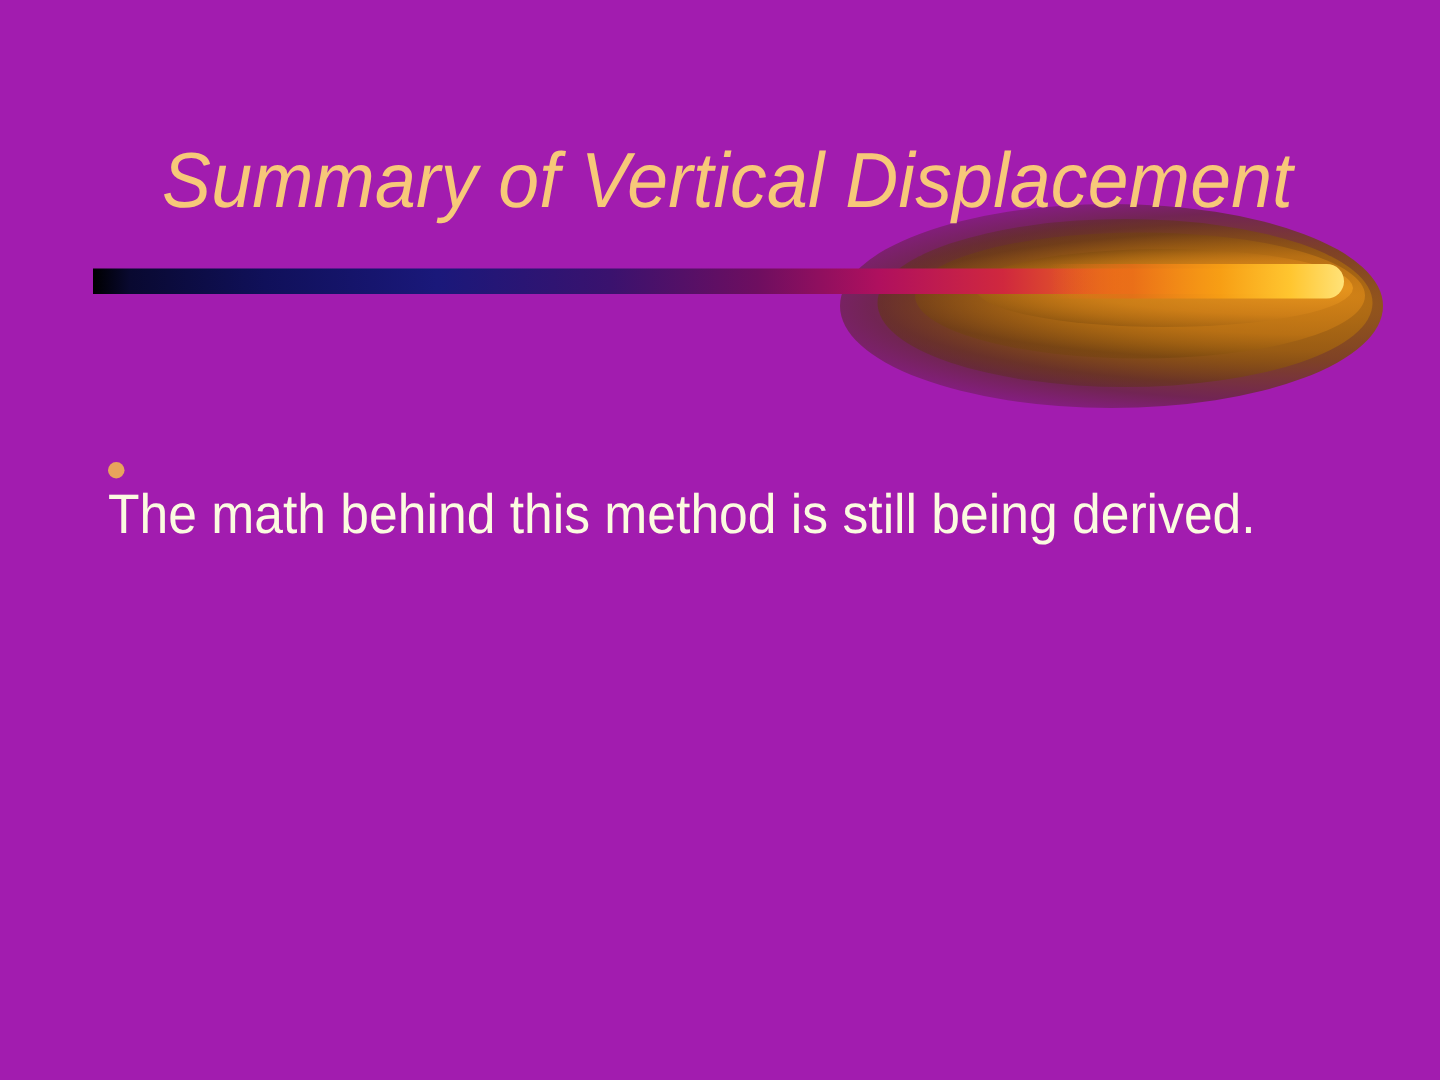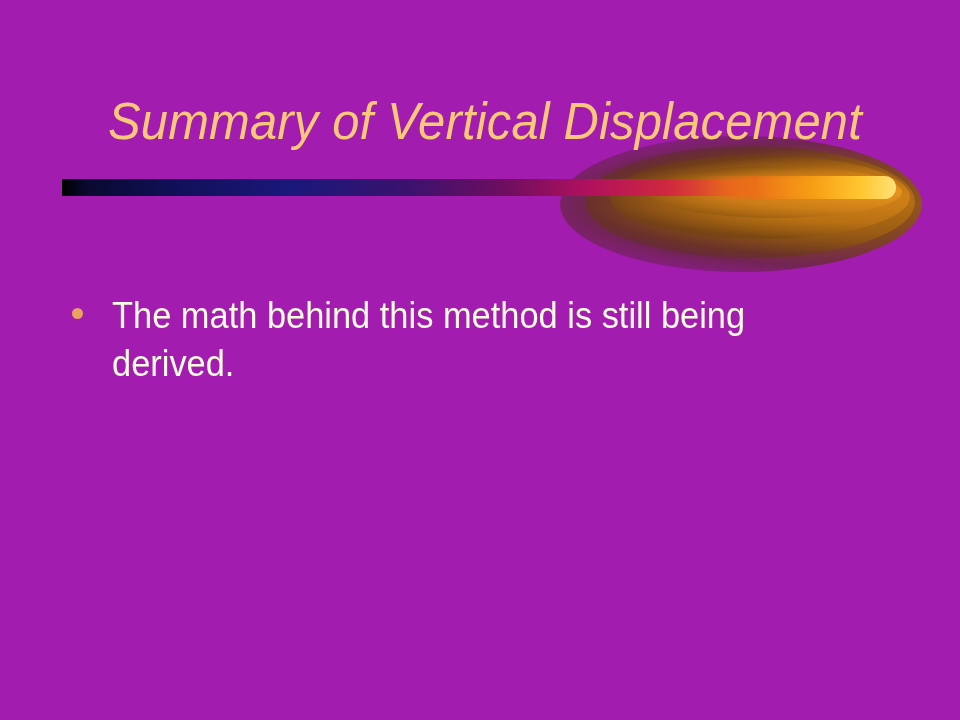--- a/index.html
+++ b/index.html
@@ -134,20 +134,21 @@
   #body {
     position: absolute;
     left: 72px;
     top: 292px;
     width: 830px;
   }
   .bullet-row {
     display: flex;
     align-items: flex-start;
     margin-bottom: 40px;
+    flex-direction: column;
   }
   .bullet-row:last-child { margin-bottom: 0; }
   .bullet-dot {
     flex: 0 0 auto;
     width: 11px;
     height: 11px;
     border-radius: 50%;
     background: #E8A45C;
     margin-top: 16px;
     margin-right: 29px;

